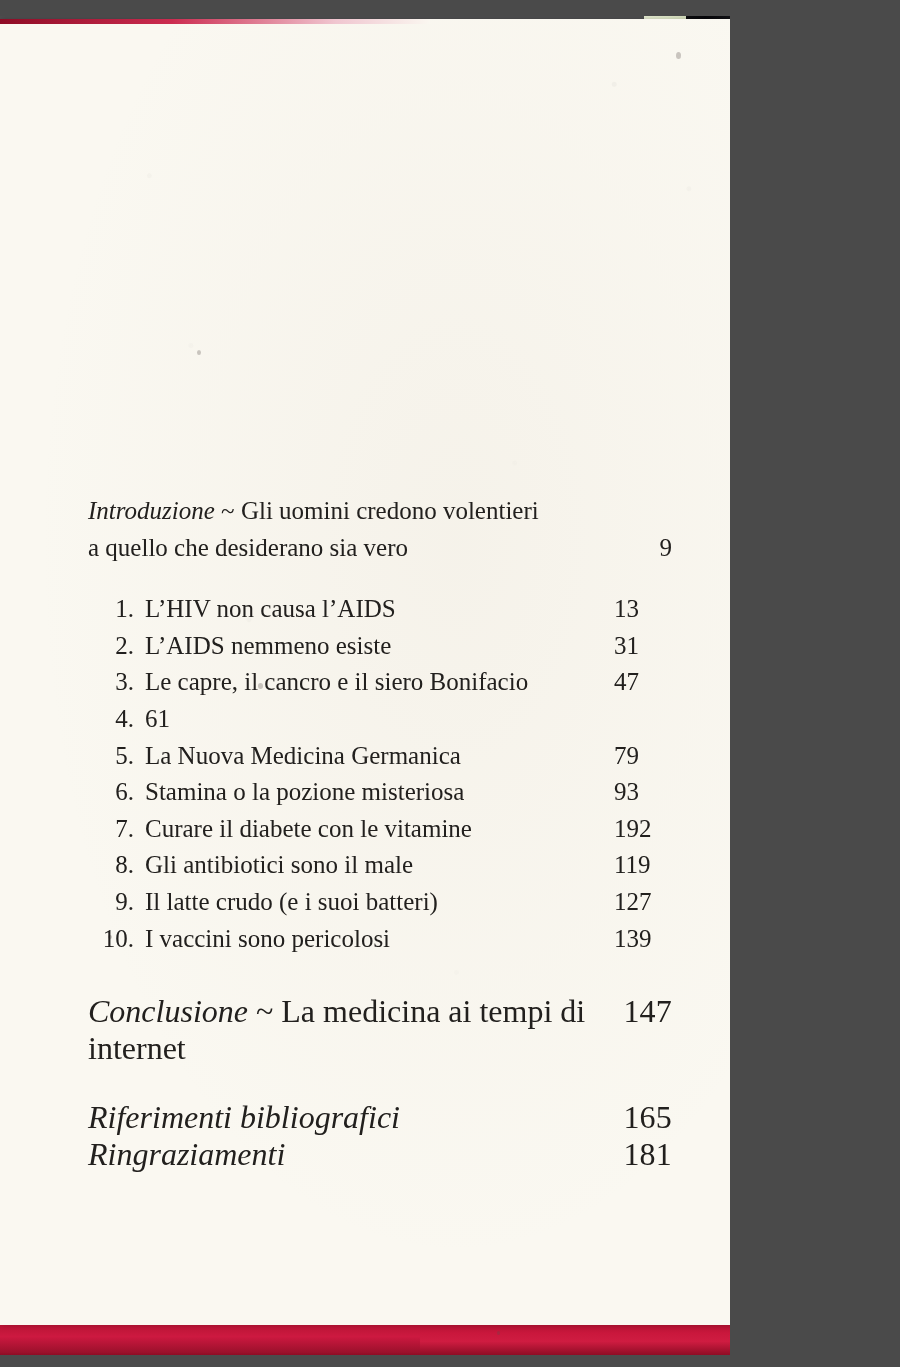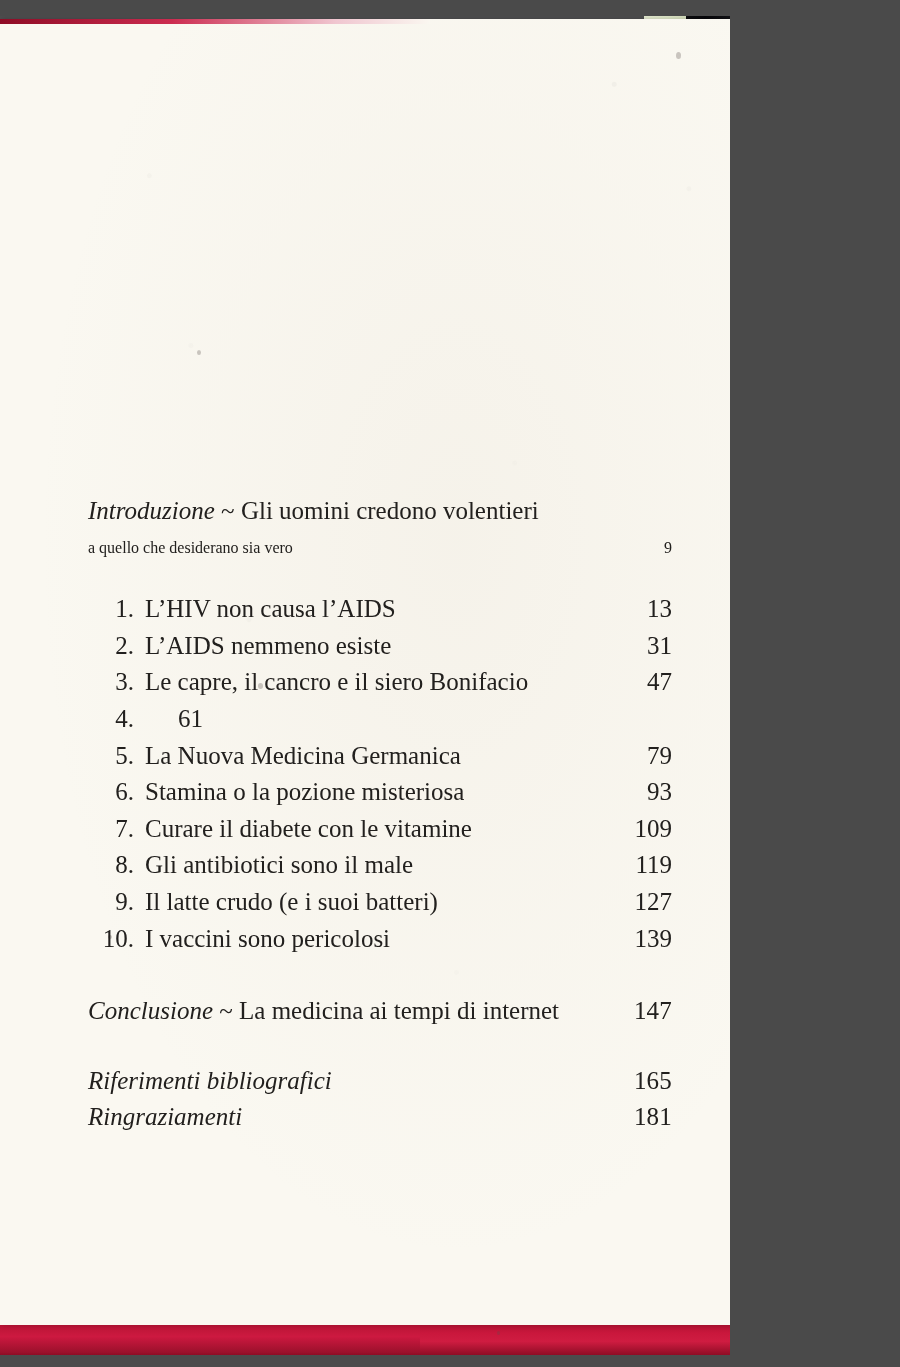--- a/index.html
+++ b/index.html
@@ -128,38 +128,38 @@
     position: absolute;
     left: 88px;
     top: 474px;
     width: 584px;
     color: #22201e;
   }
 
   .entry {
     display: flex;
     align-items: baseline;
-    font-size: 25px;
+    font-size: 32px;
     line-height: 36.6px;
   }
   .entry .txt { flex: 1 1 auto; }
   .entry .pg {
     flex: 0 0 auto;
     text-align: right;
     min-width: 58px;
     letter-spacing: .2px;
     font-family: Liberation Serif, serif;
   }
 
   
   .intro-line1 { font-size: 25px; line-height: 36.6px; }
   .intro-line2 {
     display: flex;
     align-items: baseline;
-    font-size: 16px;
+    font-size: 25px;
     line-height: 36.6px;
   }
   .intro-line2 .txt { flex: 1 1 auto; }
   .intro-line2 .pg { flex: 0 0 auto; min-width: 58px; text-align: right; }
 
   .ital { font-style: italic; }
   .tilde { font-style: normal; }
 
   
   .chapters { margin-top: 25px; }
@@ -172,21 +172,20 @@
   .ch-num {
     flex: 0 0 auto;
     width: 46px;
     text-align: right;
     padding-right: 11px;
   }
   .ch-title { flex: 1 1 auto; }
   .ch-pg {
     flex: 0 0 auto;
     min-width: 58px;
-    text-align: right;
   }
 
   .conclusion { margin-top: 36px; }
   .backmatter { margin-top: 33px; }
   .backmatter .entry .txt { font-style: italic; }
 
   
   .speck {
     position: absolute;
     background: rgba(90,80,75,.30);
@@ -264,21 +263,21 @@
           <span class="ch-pg">79</span>
         </div>
         <div class="ch-row">
           <span class="ch-num">6.</span>
           <span class="ch-title">Stamina o la pozione misteriosa</span>
           <span class="ch-pg">93</span>
         </div>
         <div class="ch-row">
           <span class="ch-num">7.</span>
           <span class="ch-title">Curare il diabete con le vitamine</span>
-          <span class="ch-pg">109</span>
+          <span class="ch-pg">192</span>
         </div>
         <div class="ch-row">
           <span class="ch-num">8.</span>
           <span class="ch-title">Gli antibiotici sono il male</span>
           <span class="ch-pg">119</span>
         </div>
         <div class="ch-row">
           <span class="ch-num">9.</span>
           <span class="ch-title">Il latte crudo (e i suoi batteri)</span>
           <span class="ch-pg">127</span>

